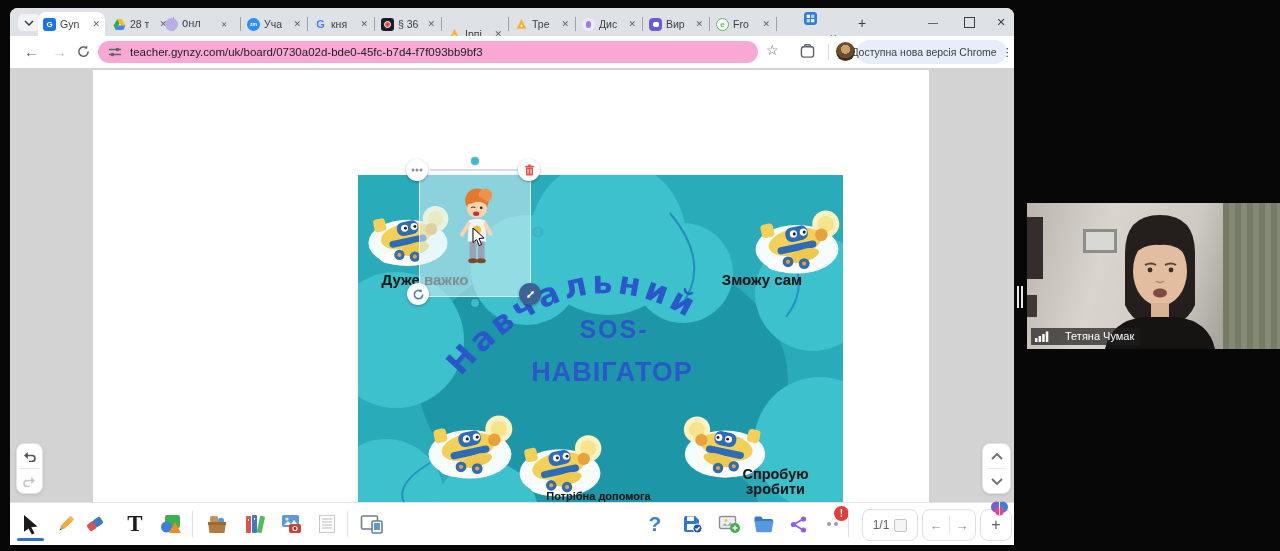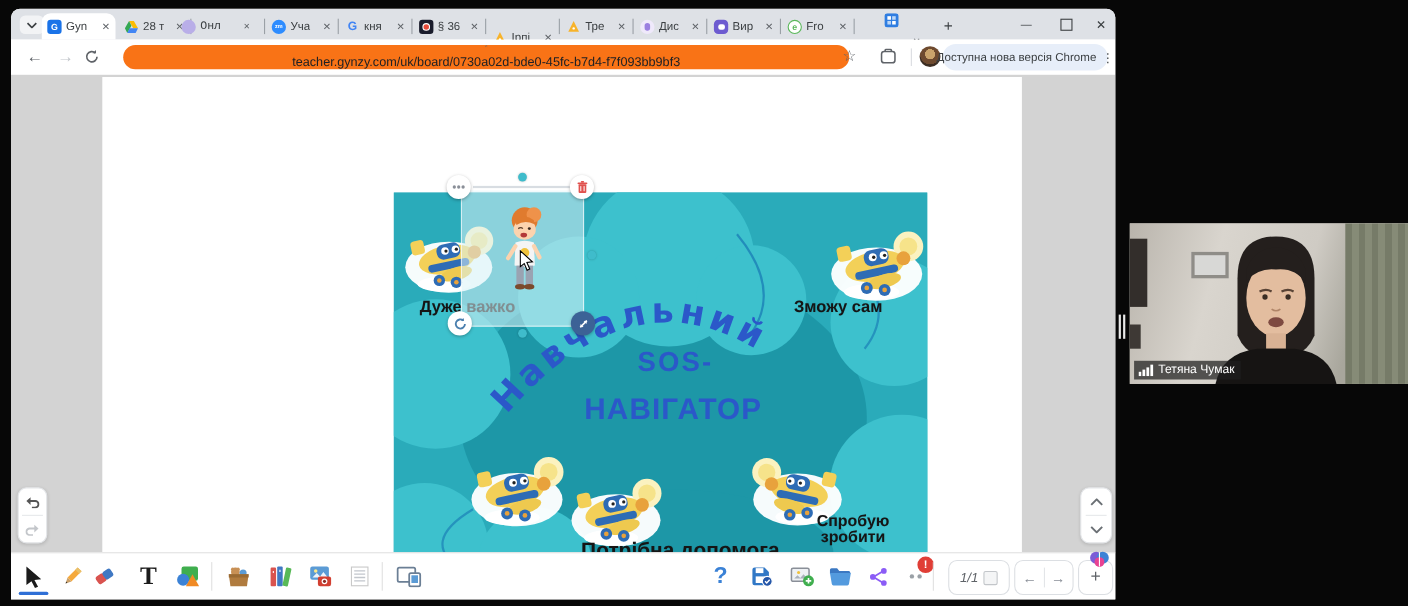--- a/index.html
+++ b/index.html
@@ -9,42 +9,42 @@
   #win{left:10px;top:8px;width:1004px;height:537px;background:#fff;border-radius:8px 8px 0 0;overflow:hidden;}
   #tabstrip{left:0;top:0;width:100%;height:28px;background:#dee1e6;}
   .tab{top:4px;height:24px;display:flex;align-items:center;gap:4px;padding:0 5px;box-sizing:border-box;}
   .tab .lbl{font-size:10.5px;color:#3c4043;white-space:nowrap;overflow:hidden;max-width:30px;}
   .tab .x{font-size:9px;color:#5f6368;margin-left:auto;}
   .tabsep{top:9px;width:1px;height:14px;background:#9aa0a6;}
   .fav{width:13px;height:13px;border-radius:3px;flex:0 0 auto;display:flex;align-items:center;justify-content:center;
        font-size:8px;font-weight:bold;color:#fff;}
   #urlrow{left:0;top:28px;width:100%;height:32px;background:#fff;}
   .navg{font-size:15px;color:#5f6368;}
-  #omni{left:102px;top:5px;width:660px;height:22px;background:#f97316;border-radius:11px;display:flex;align-items:center;padding:0 10px;box-sizing:border-box;gap:8px;flex-direction:column;}
+  #omni{left:88px;top:5px;width:660px;height:22px;background:#f9a8d4;border-radius:11px;display:flex;align-items:center;padding:0 10px;box-sizing:border-box;gap:8px;}
   #omni .url{font-size:11.5px;color:#202124;white-space:nowrap;}
   #updatepill{left:847px;top:4px;width:150px;height:24px;background:#e7eef9;border-radius:12px;display:flex;align-items:center;justify-content:center;gap:5px;}
   #updatepill span{font-size:10.5px;color:#3c4043;white-space:nowrap;}
   #content{left:0;top:60px;width:1004px;height:434px;background:#d3d3d3;}
   #page{left:83px;top:2px;width:836px;height:432px;background:#fff;}
   #board{left:348px;top:107px;width:485px;height:343px;background:#2aabba;overflow:visible;}
   .blabel{color:#151515;font-weight:bold;text-align:center;line-height:1.05;white-space:pre-line;
           text-shadow:0 0 1px rgba(0,0,0,.15);}
   
   #selrect{left:61px;top:-2px;width:112px;height:124px;background:rgba(218,243,247,.55);border:1px solid rgba(255,255,255,.65);box-sizing:border-box;}
   .selbtn{width:22px;height:22px;border-radius:50%;background:#fff;box-shadow:0 1px 3px rgba(0,0,0,.3);display:flex;align-items:center;justify-content:center;}
   .handle{width:8px;height:8px;border-radius:50%;background:#3fbccb;box-shadow:0 0 2px rgba(0,0,0,.25);}
   
   #toolbar{left:0;top:494px;width:1004px;height:43px;background:#fff;border-top:1px solid #e2e2e2;box-sizing:border-box;}
   .tool{top:6px;width:30px;height:30px;display:flex;align-items:center;justify-content:center;}
   .tsep{top:8px;width:1px;height:26px;background:#e0e0e0;}
   .pill{border:1px solid #dcdfe3;border-radius:8px;background:#fff;display:flex;align-items:center;justify-content:center;}
   .vpill{border:1px solid #e3e5e8;border-radius:8px;background:#fff;box-shadow:0 1px 3px rgba(0,0,0,.12);display:flex;flex-direction:column;align-items:center;}
   
   #cam{left:1027px;top:203px;width:253px;height:146px;background:#c9c5be;overflow:hidden;}
-  #camtag{left:4px;bottom:4px;background:rgba(30,30,30,.72);color:#fff;font-size:11px;padding:2px 6px 3px 4px;display:flex;align-items:flex-end;gap:4px;}
+  #camtag{left:4px;bottom:4px;background:rgba(30,30,30,.72);color:#fff;font-size:11px;padding:2px 6px 3px 4px;display:flex;align-items:flex-end;gap:16px;}
 </style>
 </head>
 <body>
 
 <div id="win" class="a">
 
   <div id="tabstrip" class="a">
     <div class="a" style="left:8px;top:6px;width:22px;height:17px;background:rgba(255,255,255,.6);border-radius:5px;display:flex;align-items:center;justify-content:center;">
       <svg width="10" height="6">
           <polyline points="1,1 5,5 9,1" fill="none" stroke="#3c4043" stroke-width="1.5"></polyline>
@@ -244,21 +244,21 @@
         </svg>
       <svg class="a" style="left:158px;top:255px;" width="88" height="72" viewBox="0 0 100 80">
           <use href="#plane-g"></use>
         </svg>
       <svg class="a" style="left:323px;top:237px;transform:scaleX(-1);" width="88" height="70" viewBox="0 0 100 80">
           <use href="#plane-g"></use>
         </svg>
 
       <div class="a blabel" style="left:2px;top:97px;width:130px;font-size:15px;">Дуже важко</div>
       <div class="a blabel" style="left:339px;top:97px;width:130px;font-size:15px;">Зможу сам</div>
-      <div class="a blabel" style="left:168px;top:316px;width:185px;font-size:19px;">Потрібна допомога</div>
+      <div class="a blabel" style="left:148px;top:316px;width:185px;font-size:11px;">Потрібна допомога</div>
       <div class="a blabel" style="left:365px;top:292px;width:105px;font-size:14.5px;">Спробую
 зробити</div>
 
       <svg class="a" style="left:0;top:0;overflow:visible;" width="485" height="343">
         <defs>
             <path id="arcpath" d="M 100 205 Q 235 45 378 180" fill="none"></path>
           </defs>
         <text font-family="DejaVu Sans, sans-serif" font-size="32" font-weight="bold" fill="#2b58c9" letter-spacing="4">
           <textPath href="#arcpath" startOffset="4">Навчальний</textPath>
         </text>
@@ -479,21 +479,21 @@
     </div>
     <div class="a tool" style="left:808px;">
       <svg width="14" height="6">
           <circle cx="3" cy="3" r="2" fill="#9aa0a6"></circle>
           <circle cx="10" cy="3" r="2" fill="#9aa0a6"></circle>
         </svg>
       <div class="a" style="left:16px;top:-3px;width:15px;height:15px;border-radius:50%;background:#e03e36;color:#fff;font-size:10px;font-weight:bold;display:flex;align-items:center;justify-content:center;">!</div>
     </div>
     <div class="a tsep" style="left:838px;"></div>
 
-    <div class="a pill" style="left:852px;top:6px;width:54px;height:30px;gap:5px;font-style:italic;">
+    <div class="a pill" style="left:852px;top:6px;width:54px;height:30px;gap:5px;">
       <span style="font-size:12px;color:#5f6368;">1/1</span>
       <span style="width:11px;height:11px;border:1.4px solid #c3c6ca;border-radius:2px;background:#f4f5f6;"></span>
     </div>
     <div class="a pill" style="left:912px;top:6px;width:52px;height:30px;padding:0;">
       <div style="width:25px;text-align:center;font-size:13px;color:#8a8f98;">←</div>
       <div style="width:1px;height:18px;background:#e3e5e8;"></div>
       <div style="width:25px;text-align:center;font-size:13px;color:#8a8f98;">→</div>
     </div>
     <div class="a pill" style="left:970px;top:6px;width:30px;height:30px;font-size:16px;color:#5f6368;">+</div>
   </div>

